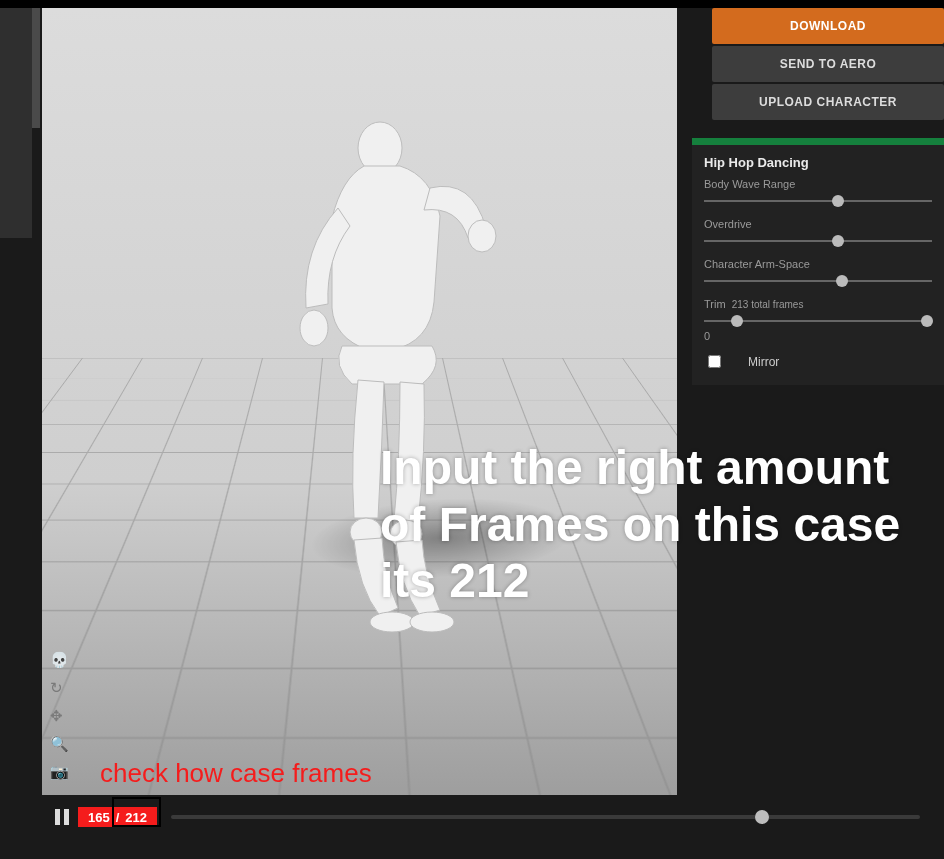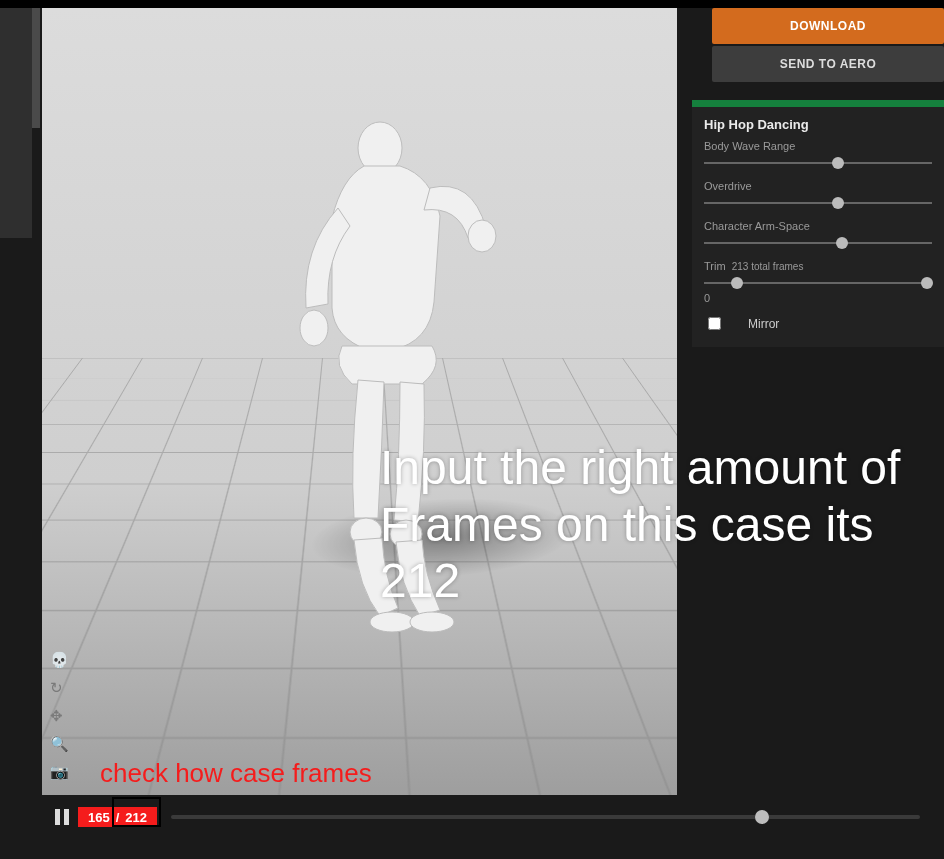--- a/index.html
+++ b/index.html
@@ -37,21 +37,21 @@
     position:absolute;left:210px;top:490px;width:260px;height:80px;
     background:radial-gradient(ellipse at center,rgba(0,0,0,0.35),rgba(0,0,0,0) 70%);
     transform:skewX(-30deg) translateX(60px);
   }
   .figure{position:absolute;left:230px;top:110px;width:260px;height:520px;}
   .figure svg{width:100%;height:100%;}
   .vp-icons{position:absolute;left:8px;bottom:14px;display:flex;flex-direction:column;gap:10px;color:#7a7a7a;font-size:15px;}
   .vp-icons span{cursor:pointer;}
   .ann-big{
     position:absolute;left:380px;top:440px;width:560px;
-    color:#fff;font-size:48px;line-height:1.18;font-weight:400;text-shadow:0 0 4px rgba(0,0,0,.3);
+    color:#fff;font-size:48px;line-height:1.18;font-weight:700;text-shadow:0 0 4px rgba(0,0,0,.3);
     pointer-events:none;
   }
   .ann-red{
     position:absolute;left:100px;top:758px;color:var(--red);font-size:26px;font-weight:400;
     pointer-events:none;
   }
   .playbar{position:absolute;left:42px;top:795px;right:10px;height:44px;display:flex;align-items:center;}
   .pause{width:24px;height:24px;margin:0 4px 0 8px;cursor:pointer;display:flex;gap:4px;align-items:center;justify-content:center;}
   .pause div{width:5px;height:16px;background:#ddd;}
   .frame-box{
@@ -135,20 +135,21 @@
     </div>
     <div class="scrub">
       <div class="scrub-thumb" style="left: 78%;"></div>
     </div>
   </div>
   <div class="frame-rect"></div>
 
   <div class="right-panel">
     <div class="btn primary">DOWNLOAD</div>
     <div class="btn">SEND TO AERO</div>
+    <div class="btn">UPLOAD CHARACTER</div>
 
     <div class="params">
       <h3>Hip Hop Dancing</h3>
 
       <div class="param">
         <label>Body Wave Range</label>
         <div class="slider">
           <div class="track"></div>
           <div class="thumb" style="left:56%"></div>
         </div>

